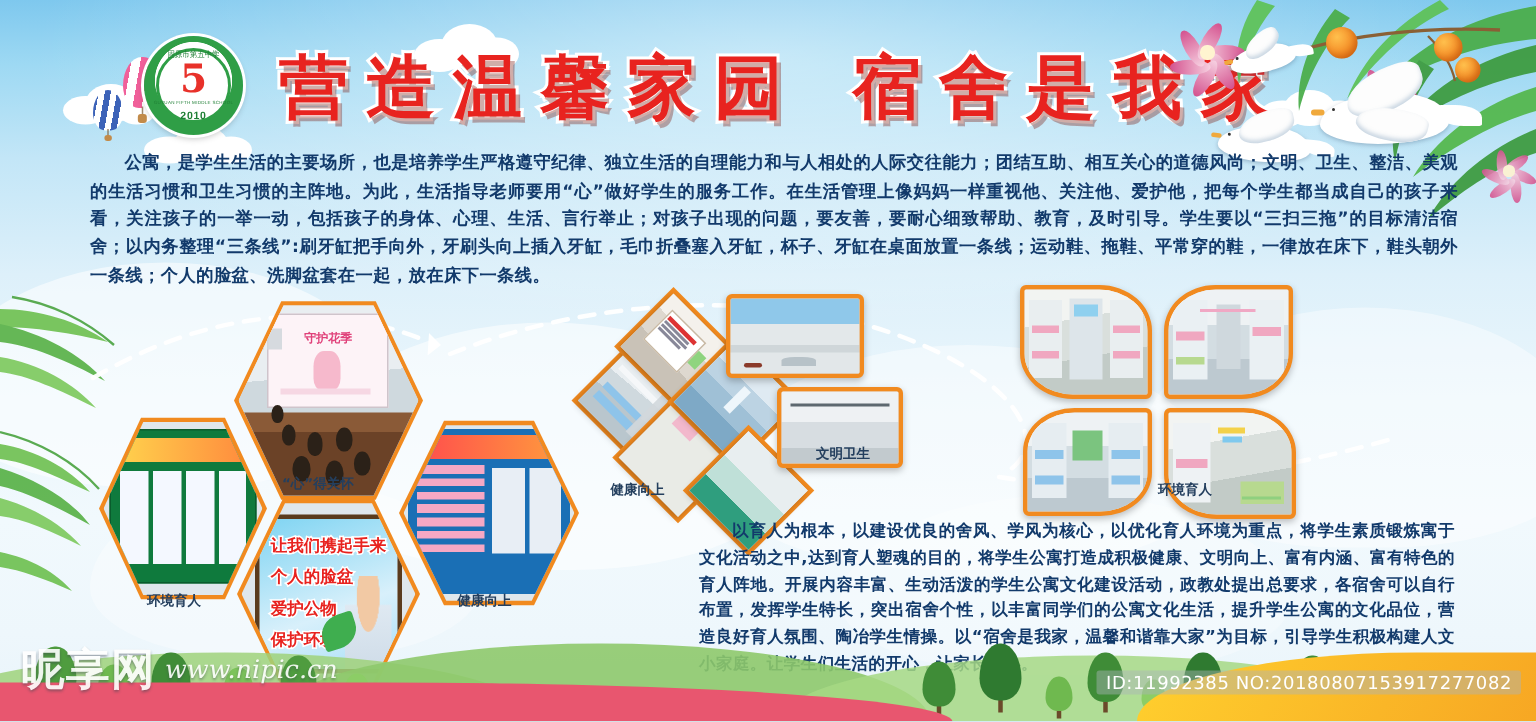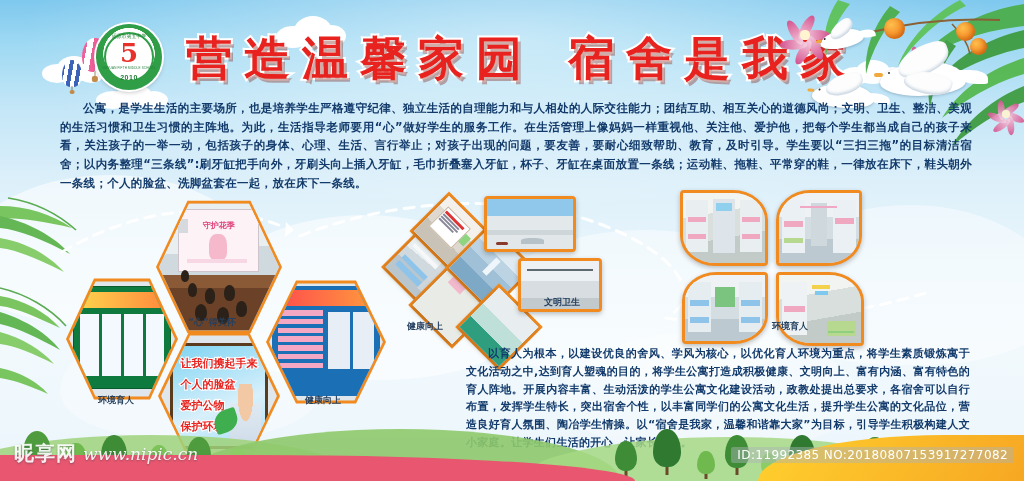--- a/index.html
+++ b/index.html
@@ -150,21 +150,21 @@
     box-shadow:0 1px 3px rgba(60,90,120,.35);}
   .dove .wing{position:absolute;background:#fdfdfd;border-radius:70% 30% 60% 40%;
     box-shadow:inset 0 -2px 3px rgba(150,175,200,.5);}
   .dove .tail{position:absolute;background:#fff;border-radius:10% 60% 10% 60%;}
   .dove .beak{position:absolute;background:#f0a93c;border-radius:2px;}
   .dove .eye{position:absolute;width:2px;height:2px;border-radius:50%;background:#333;}
 
   
   .wm-left{position:absolute;left:14px;bottom:14px;display:flex;align-items:center;gap:6px;opacity:.9;}
   .wm-left .cn{font-family:"DejaVu Sans","Liberation Sans",sans-serif;font-weight:bold;
-    font-size:20px;color:#ffffff;text-shadow:0 1px 2px rgba(60,70,80,.55);letter-spacing:1px;}
+    font-size:29px;color:#ffffff;text-shadow:0 1px 2px rgba(60,70,80,.55);letter-spacing:1px;}
   .wm-left .en{font-family:"DejaVu Serif","Liberation Serif",serif;font-style:italic;
     font-size:17px;color:#ffffff;text-shadow:0 1px 2px rgba(60,70,80,.55);}
   .wm-id{position:absolute;right:10px;bottom:18px;
     font-family:"DejaVu Sans","Liberation Sans",sans-serif;font-size:12px;color:#ffffff;
     background:rgba(170,180,185,.45);padding:1px 6px;border-radius:2px;letter-spacing:.4px;}
 </style>
 </head>
 <body>
 
 <div id="poster">

